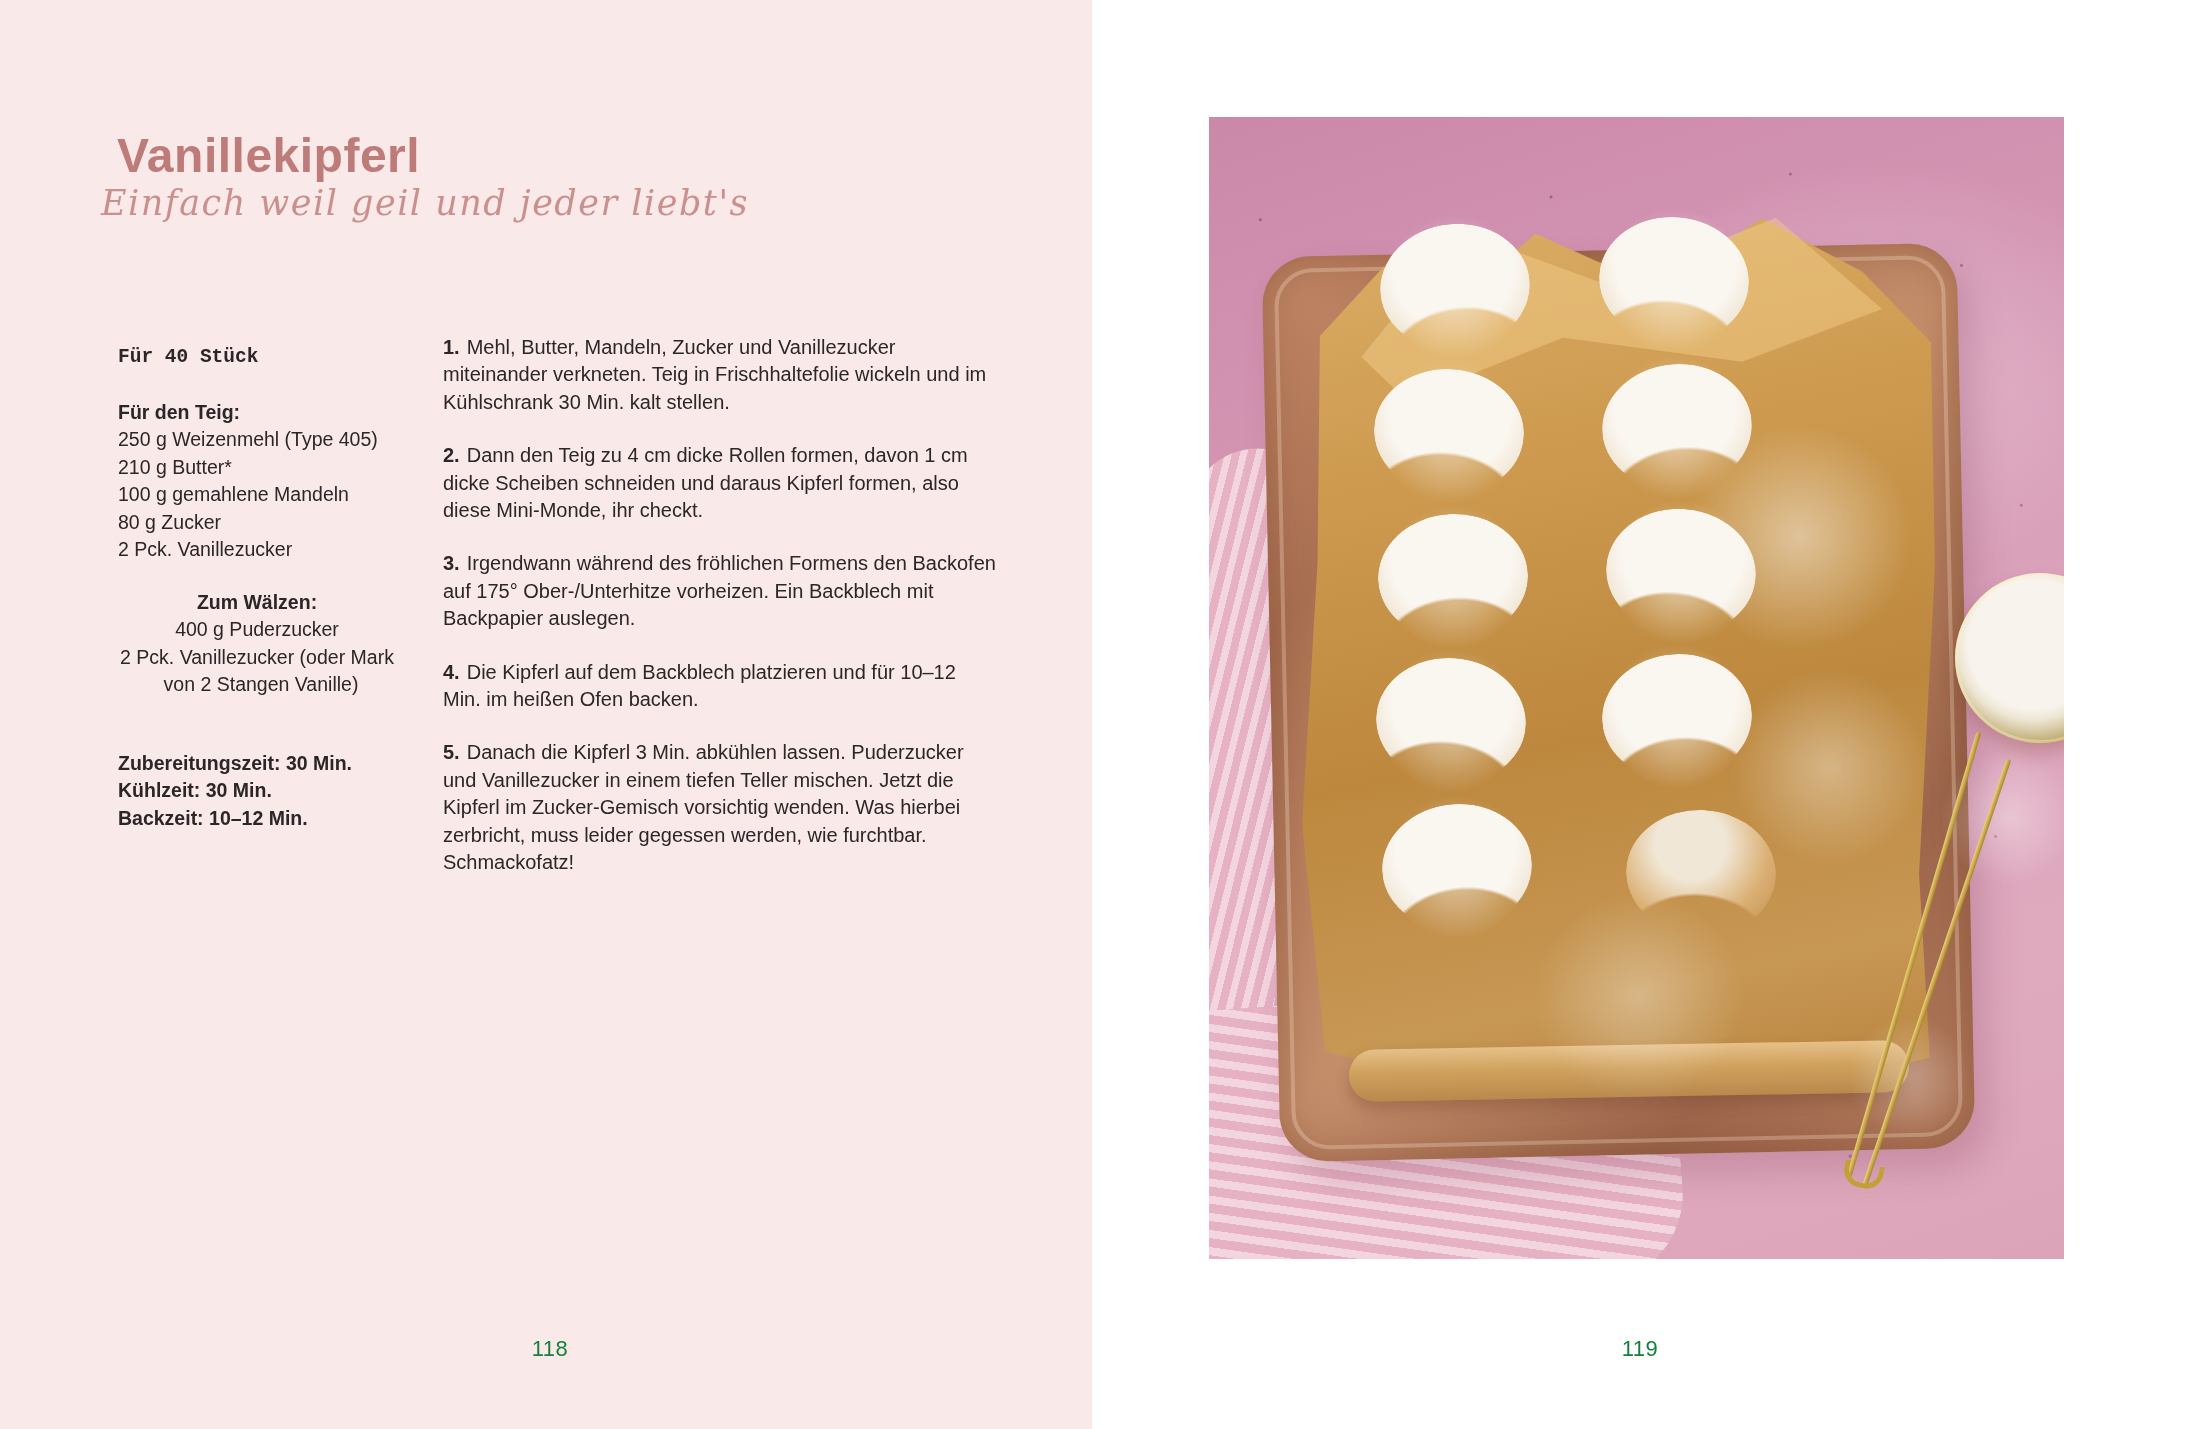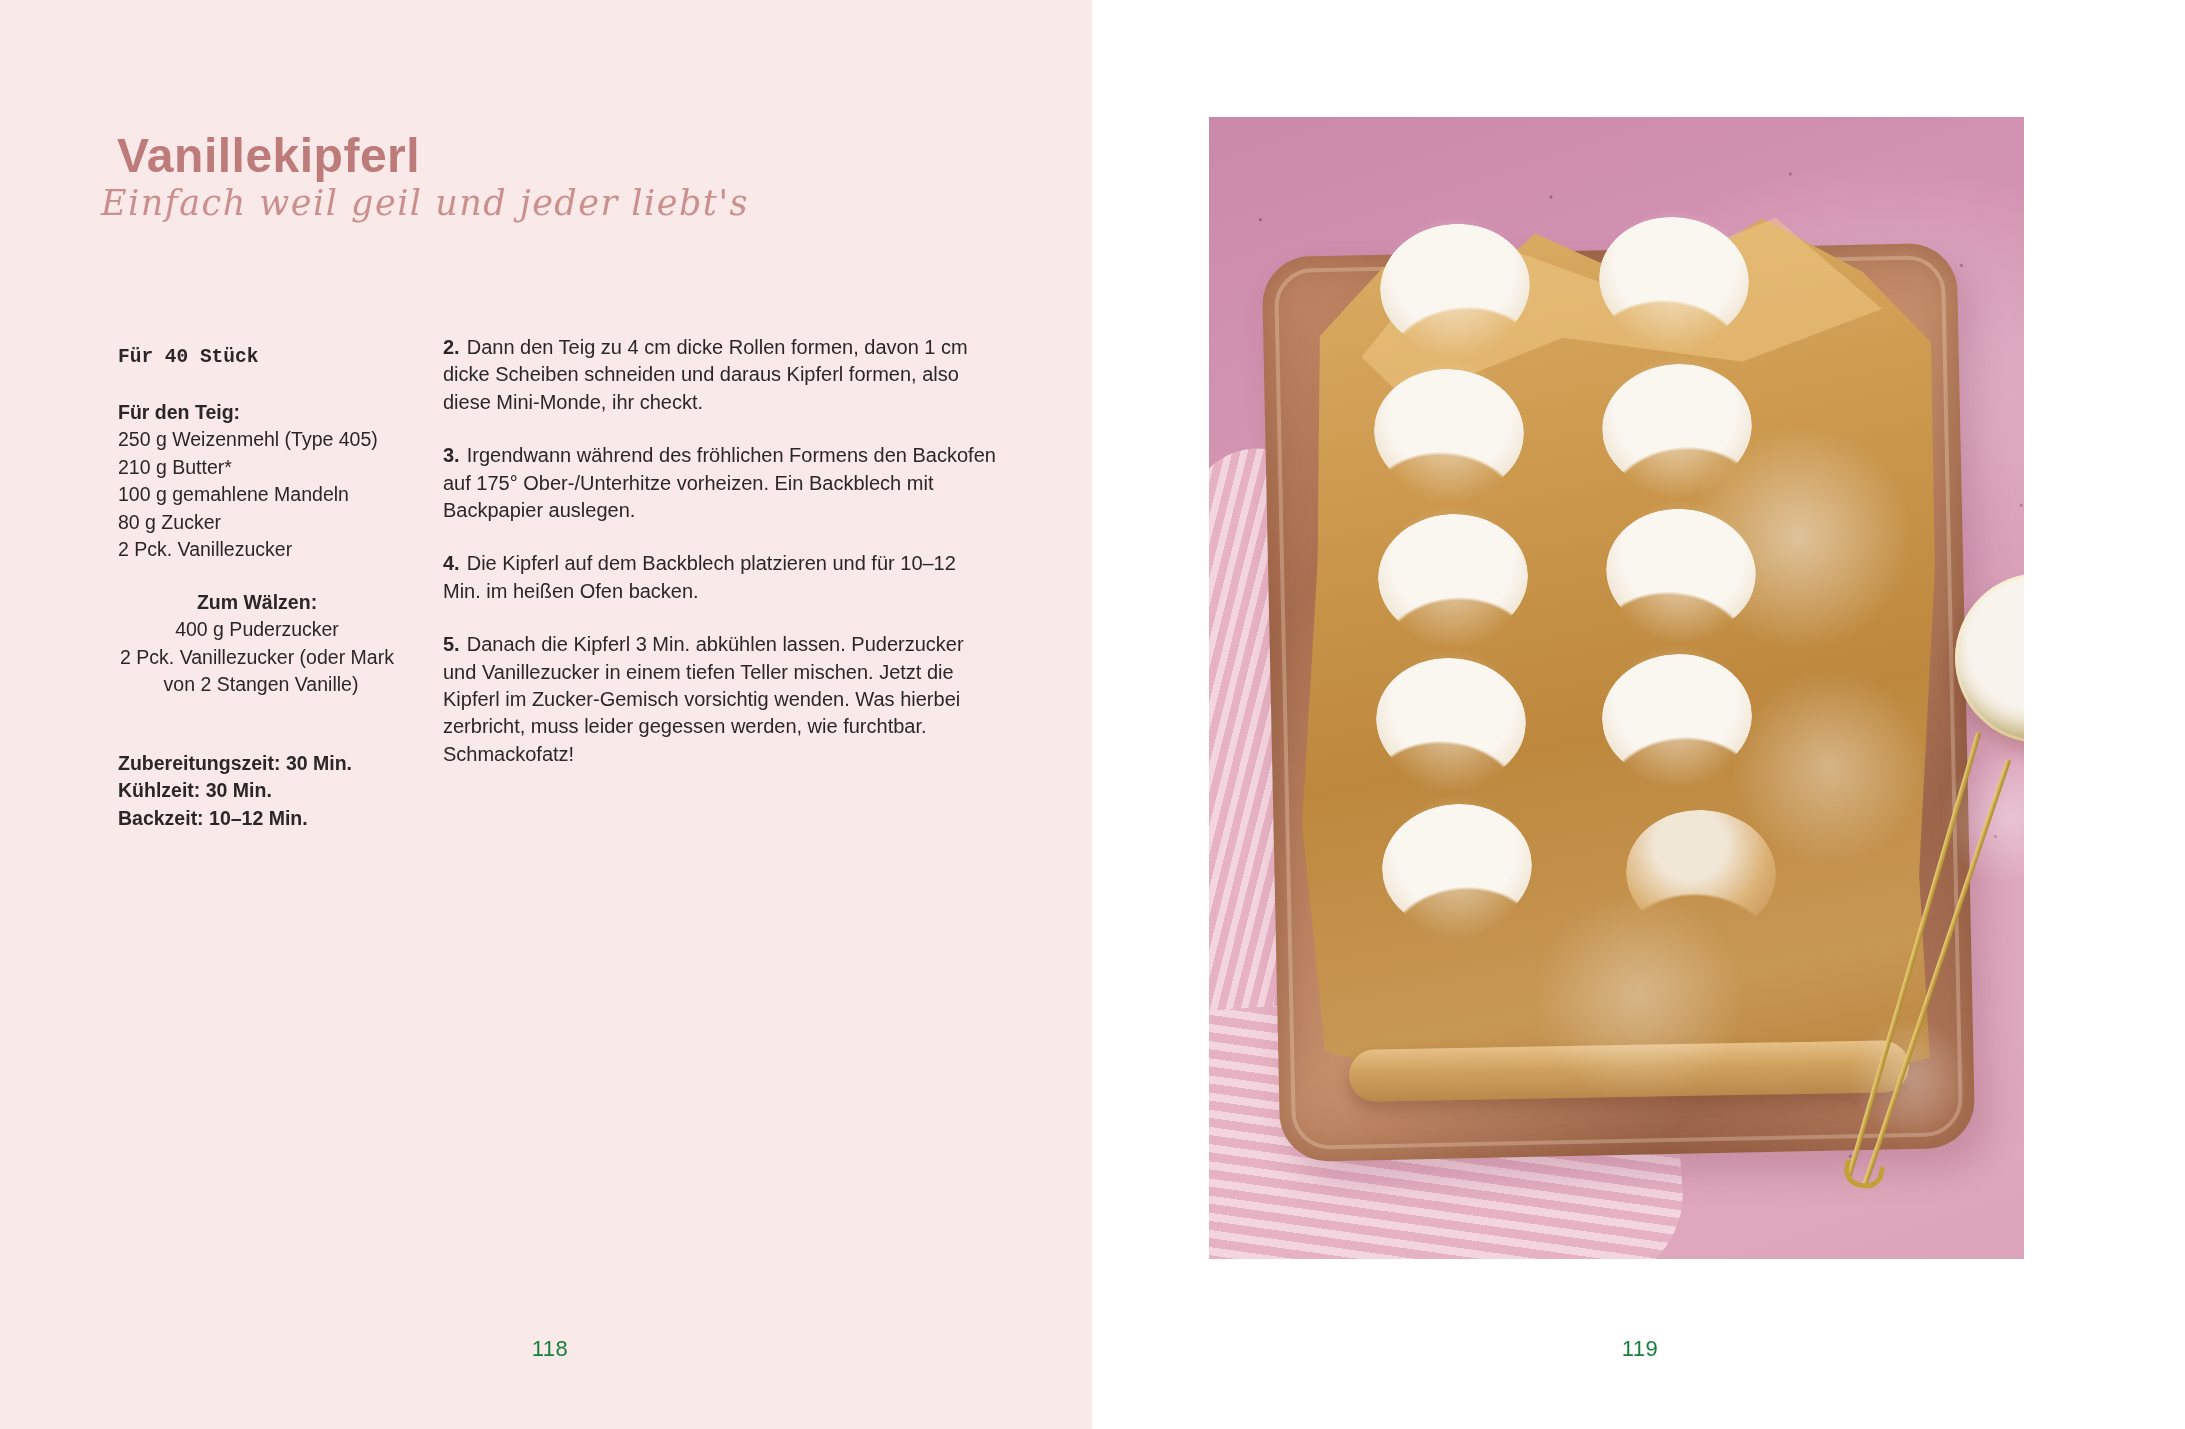--- a/index.html
+++ b/index.html
@@ -1,17 +1,17 @@
 <!DOCTYPE html>
 <html><head>
 <meta charset="utf-8">
 <style>
   html,body{margin:0;padding:0;background:#ffffff;}
   .spread{
-    position:relative;width:2024px;height:1429px;overflow:hidden;
+    position:relative;width:2185px;height:1429px;overflow:hidden;
     font-family:"Liberation Sans",sans-serif;color:#2b2627;background:#ffffff;
   }
   
   .left-page{position:absolute;left:0;top:0;width:1092px;height:1429px;background:#f9e9e8;}
   .page-title{
     position:absolute;left:117px;top:128px;font-size:48px;font-weight:700;
     color:#bd7b79;letter-spacing:.5px;
   }
   .page-subtitle{
     position:absolute;left:101px;top:183px;font-size:35px;color:#c9908d;
@@ -130,20 +130,21 @@
     </div>
 
     <div class="ing-col ing-times">
       <div>Zubereitungszeit: 30 Min.</div>
       <div>Kühlzeit: 30 Min.</div>
       <div>Backzeit: 10–12 Min.</div>
     </div>
 
 
     <div class="steps-col">
+      <p class="step"><span class="step-num">1.</span><span>Mehl, Butter, Mandeln, Zucker und Vanillezucker miteinander verkneten. Teig in Frischhaltefolie wickeln und im Kühlschrank 30 Min. kalt stellen.</span></p>
       <p class="step"><span class="step-num">2.</span><span>Dann den Teig zu 4 cm dicke Rollen formen, davon 1 cm dicke Scheiben schneiden und daraus Kipferl formen, also diese Mini-Monde, ihr checkt.</span></p>
       <p class="step"><span class="step-num">3.</span><span>Irgendwann während des fröhlichen Formens den Backofen auf 175° Ober-/Unterhitze vorheizen. Ein Backblech mit Backpapier auslegen.</span></p>
       <p class="step"><span class="step-num">4.</span><span>Die Kipferl auf dem Backblech platzieren und für 10–12 Min. im heißen Ofen backen.</span></p>
       <p class="step"><span class="step-num">5.</span><span>Danach die Kipferl 3 Min. abkühlen lassen. Puderzucker und Vanillezucker in einem tiefen Teller mischen. Jetzt die Kipferl im Zucker-Gemisch vorsichtig wenden. Was hierbei zerbricht, muss leider gegessen werden, wie furchtbar. Schmackofatz!</span></p>
     </div>
 
     <div class="page-num page-num-left">118</div>
   </div>
 
   <div class="right-page">

